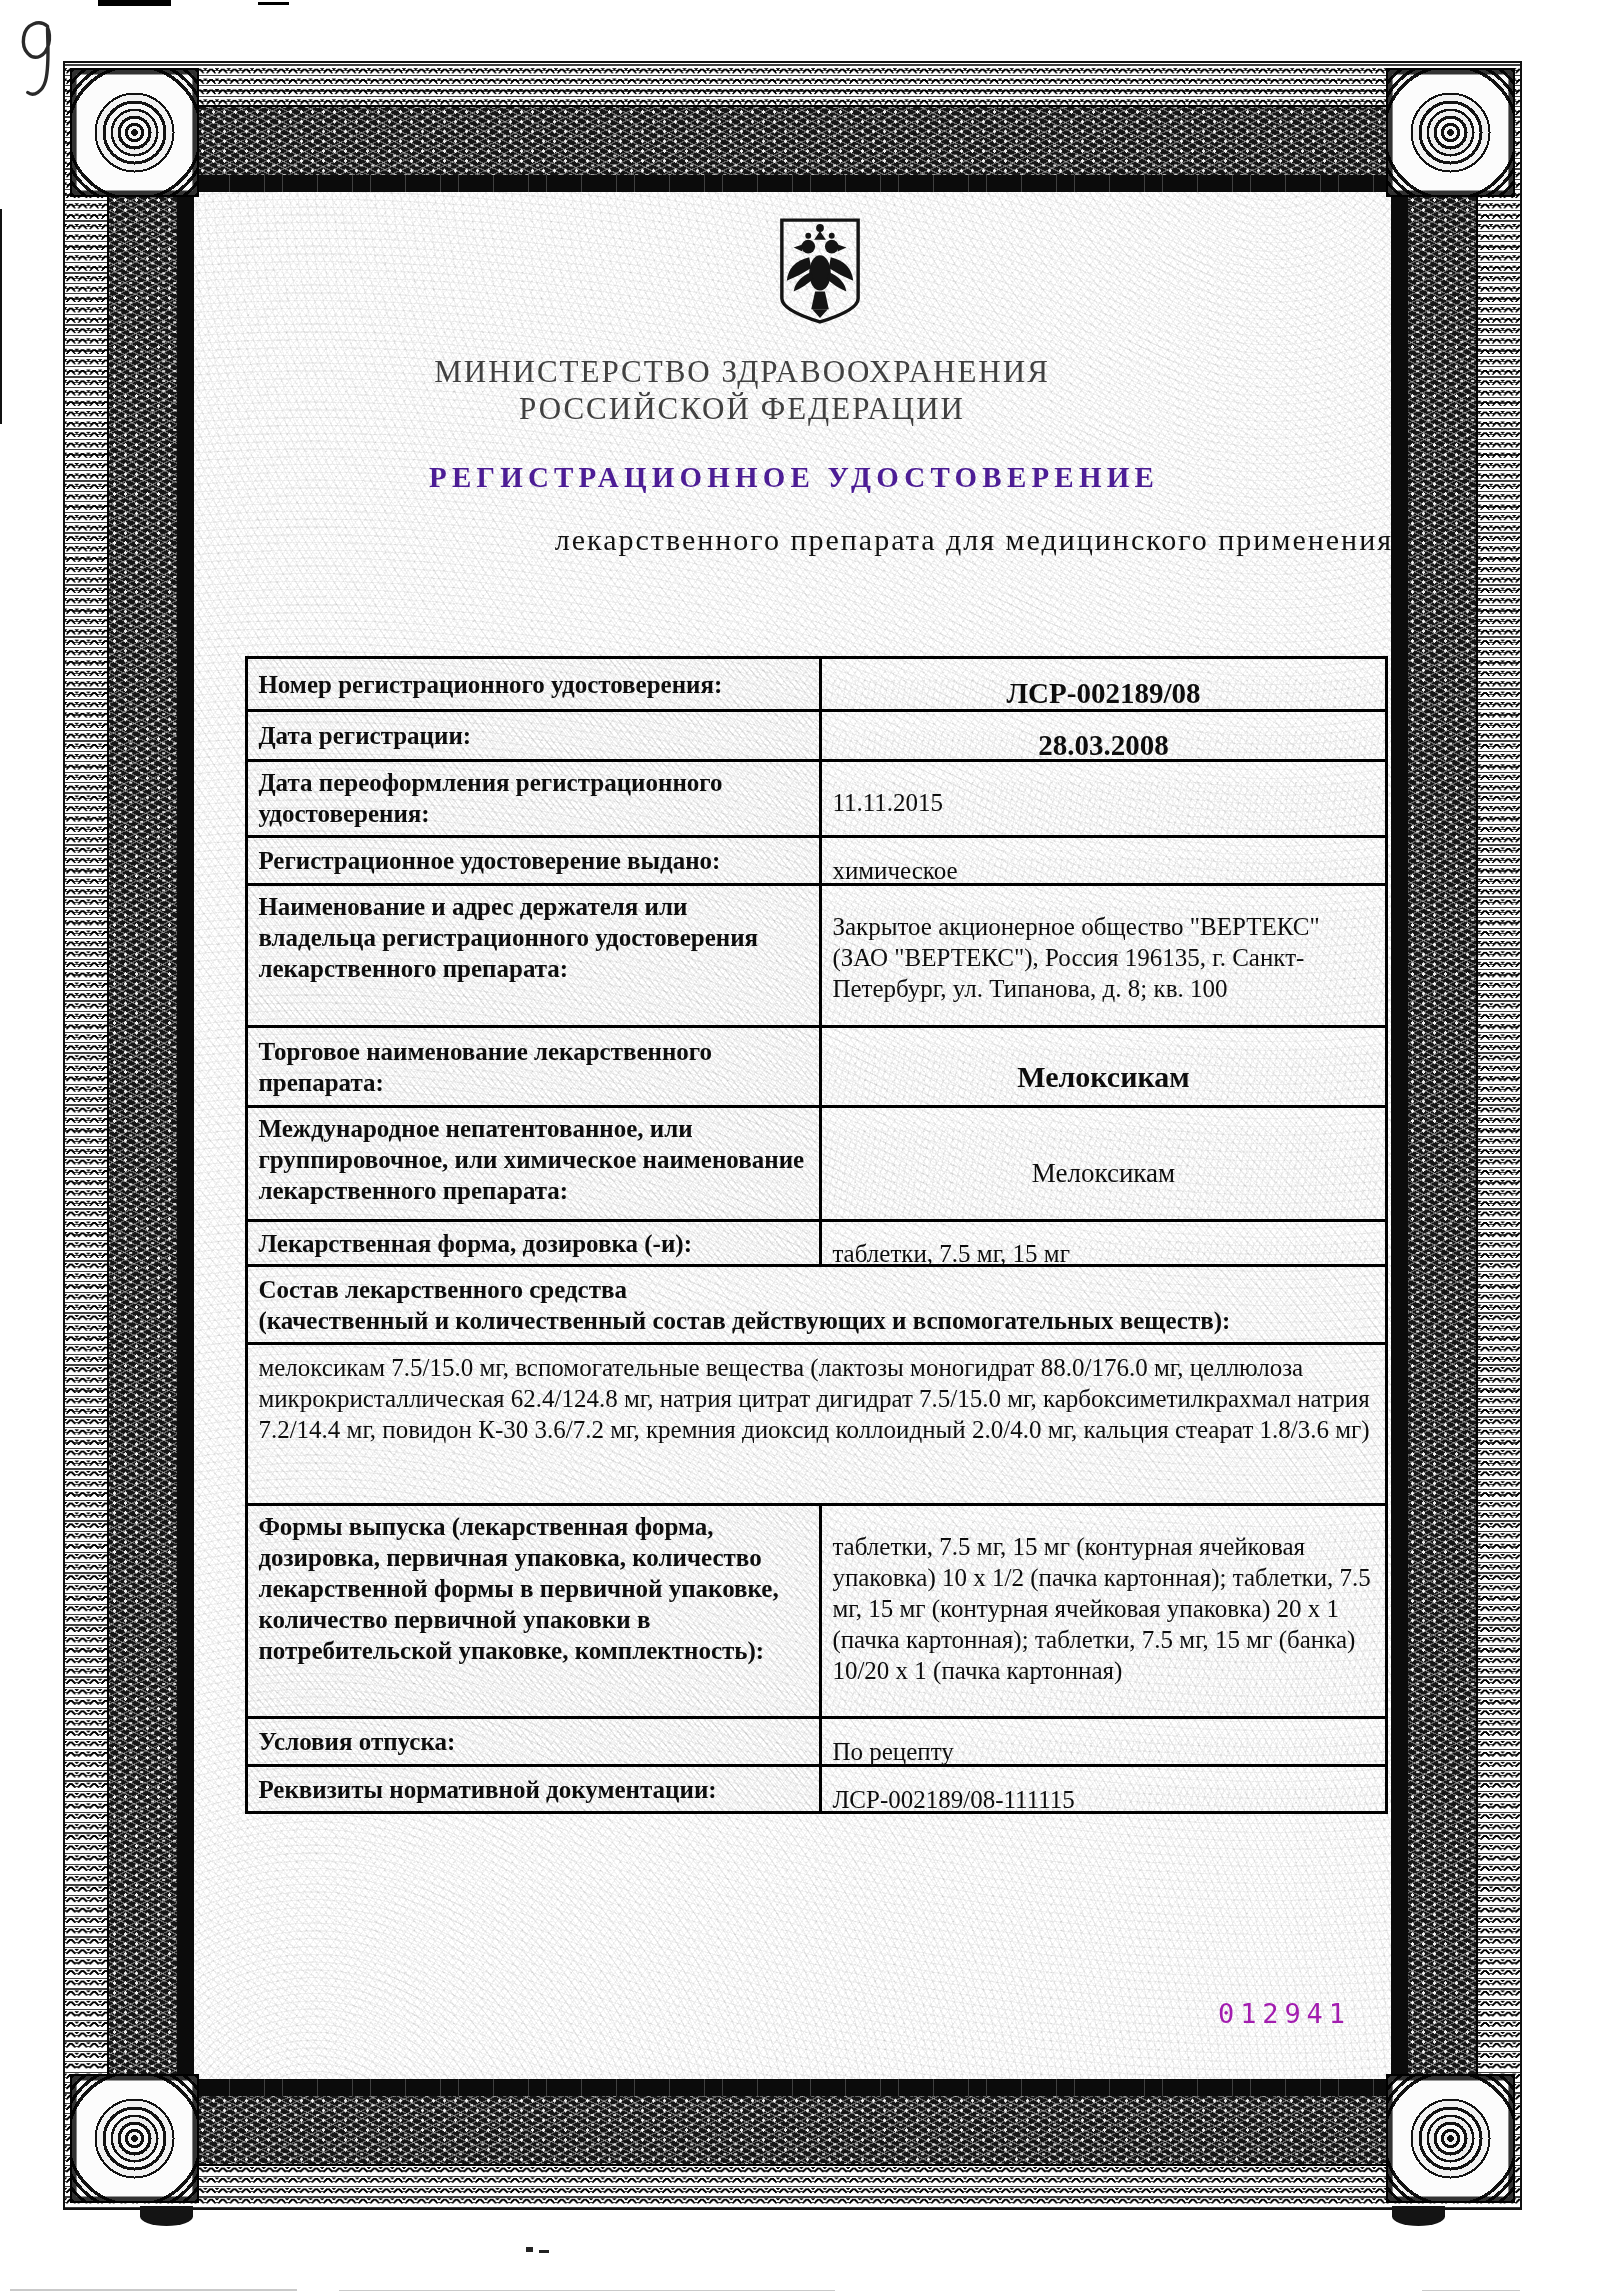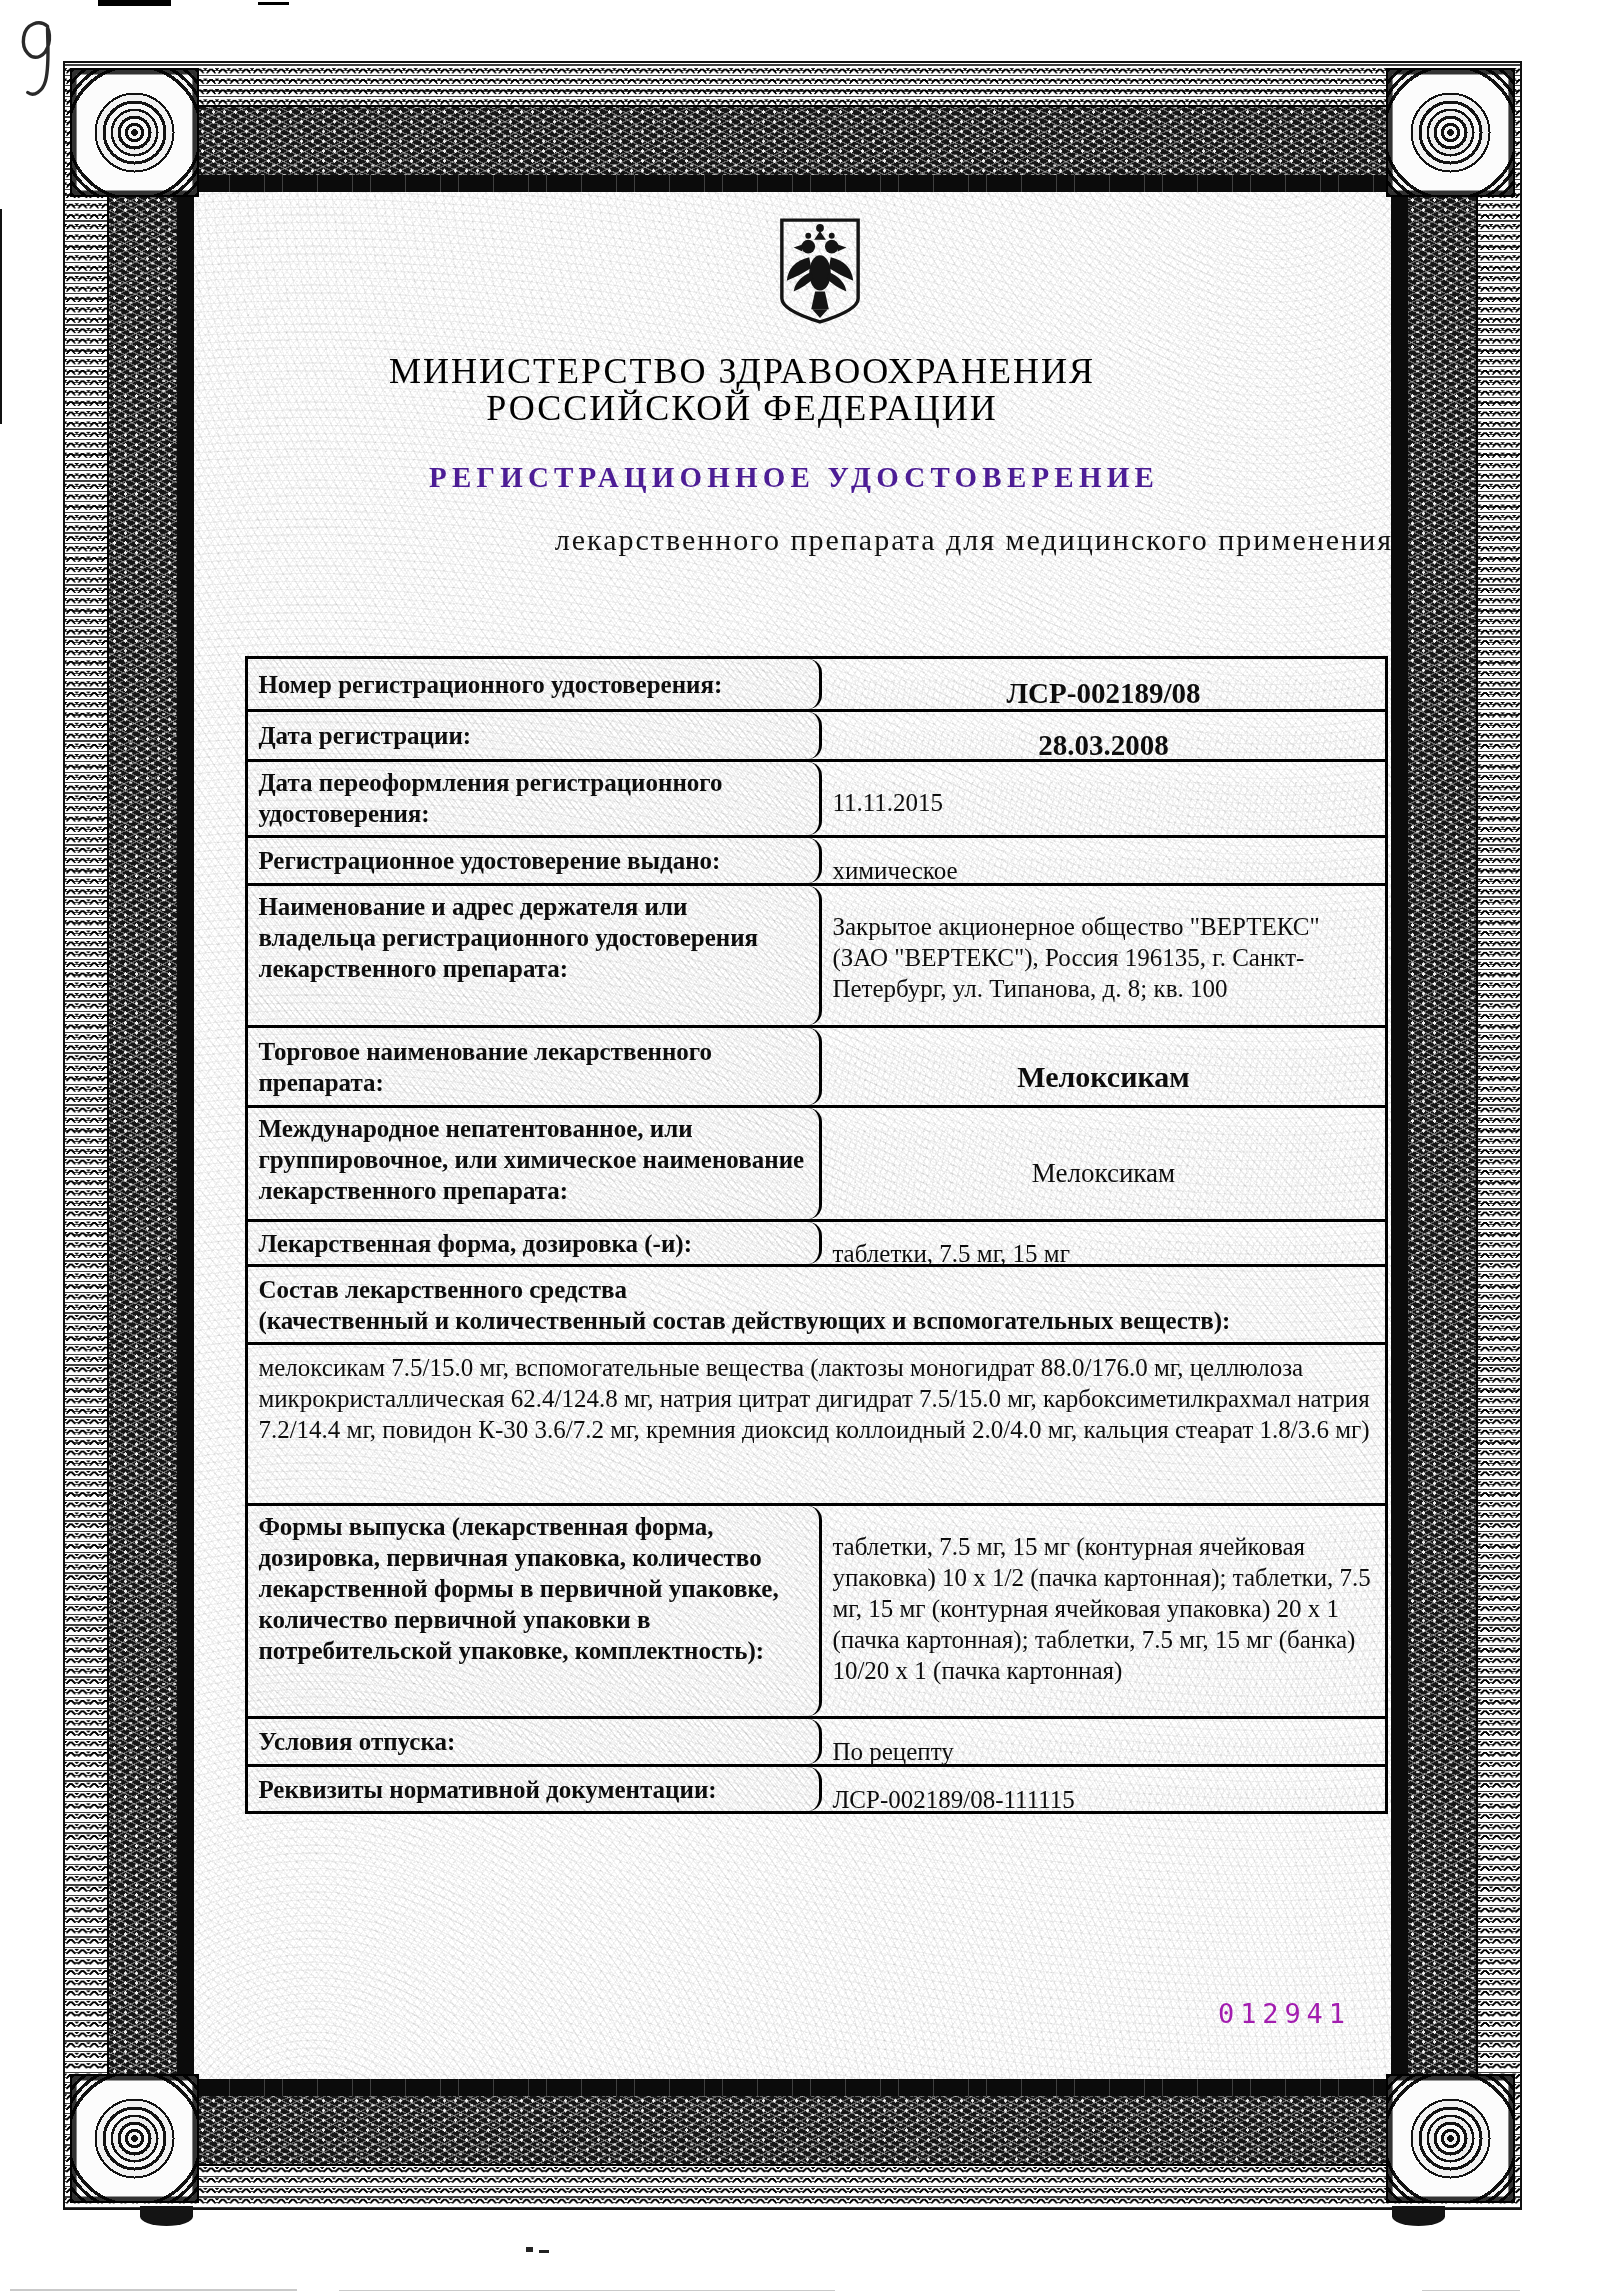--- a/index.html
+++ b/index.html
@@ -59,32 +59,32 @@
         box-shadow:inset 0 0 0 4.6px rgba(0,0,0,.8);z-index:5;}
   #ros-tl{left:5.2px;top:5.2px;}  #ros-tr{right:5.2px;top:5.2px;}
   #ros-bl{left:5.2px;bottom:5.2px;} #ros-br{right:5.2px;bottom:5.2px;}
   .tassel{position:absolute;bottom:-17.6px;width:53px;height:19.6px;background:#141414;
         border-radius:0 0 50% 50%;z-index:4;}
   #tas-l{left:75px;} #tas-r{right:75px;}
 
   
   #emblem{position:absolute;left:582px;top:24px;width:88px;height:110px;z-index:2;}
   #ministry{position:absolute;left:0;top:161px;width:1096px;text-align:center;z-index:2;
-        font-size:36px;letter-spacing:2px;line-height:37px;color:#000000;}
+        font-size:31px;letter-spacing:2px;line-height:37px;color:#404040;}
   #title{position:absolute;left:26px;top:269px;width:1148px;text-align:center;z-index:2;
         font-size:29px;font-weight:bold;letter-spacing:5.2px;color:#4c1d95;}
   #subtitle{position:absolute;left:0;top:331px;width:1199px;text-align:right;z-index:2;
         font-size:30px;letter-spacing:2px;color:#111;}
 
   
   #regtable{position:absolute;left:51px;top:464px;width:1143px;z-index:2;
         border:3.9px solid #000;box-sizing:border-box;font-size:25px;line-height:1.24;}
   .tr{display:flex;border-top:3.3px solid #000;box-sizing:border-box;}
   .tr:first-child{border-top:none;}
-  .td{box-sizing:border-box;display:flex;align-items:center;padding:5.2px 10.4px;border-radius:14px;}
+  .td{box-sizing:border-box;display:flex;align-items:center;padding:5.2px 10.4px;}
   .lbl{width:574px;border-right:3.3px solid #000;font-weight:bold;
         background:repeating-linear-gradient(50deg, rgba(0,0,0,.055) 0 1.3px, transparent 1.3px 4.6px);}
   .val{flex:1;background:repeating-linear-gradient(100deg, rgba(0,0,0,.04) 0 1.3px, transparent 1.3px 5.9px);margin-top:20px;}
   .c{justify-content:center;text-align:center;}
   .top{align-items:flex-start;}
   .b44{font-size:29px;font-weight:bold;}
   .b46{font-size:30px;font-weight:bold;}
   .n42{font-size:27px;}
   .full{display:block;padding:6.5px 10.4px;box-sizing:border-box;
         background:repeating-linear-gradient(50deg, rgba(0,0,0,.03) 0 1.3px, transparent 1.3px 5.9px);}

